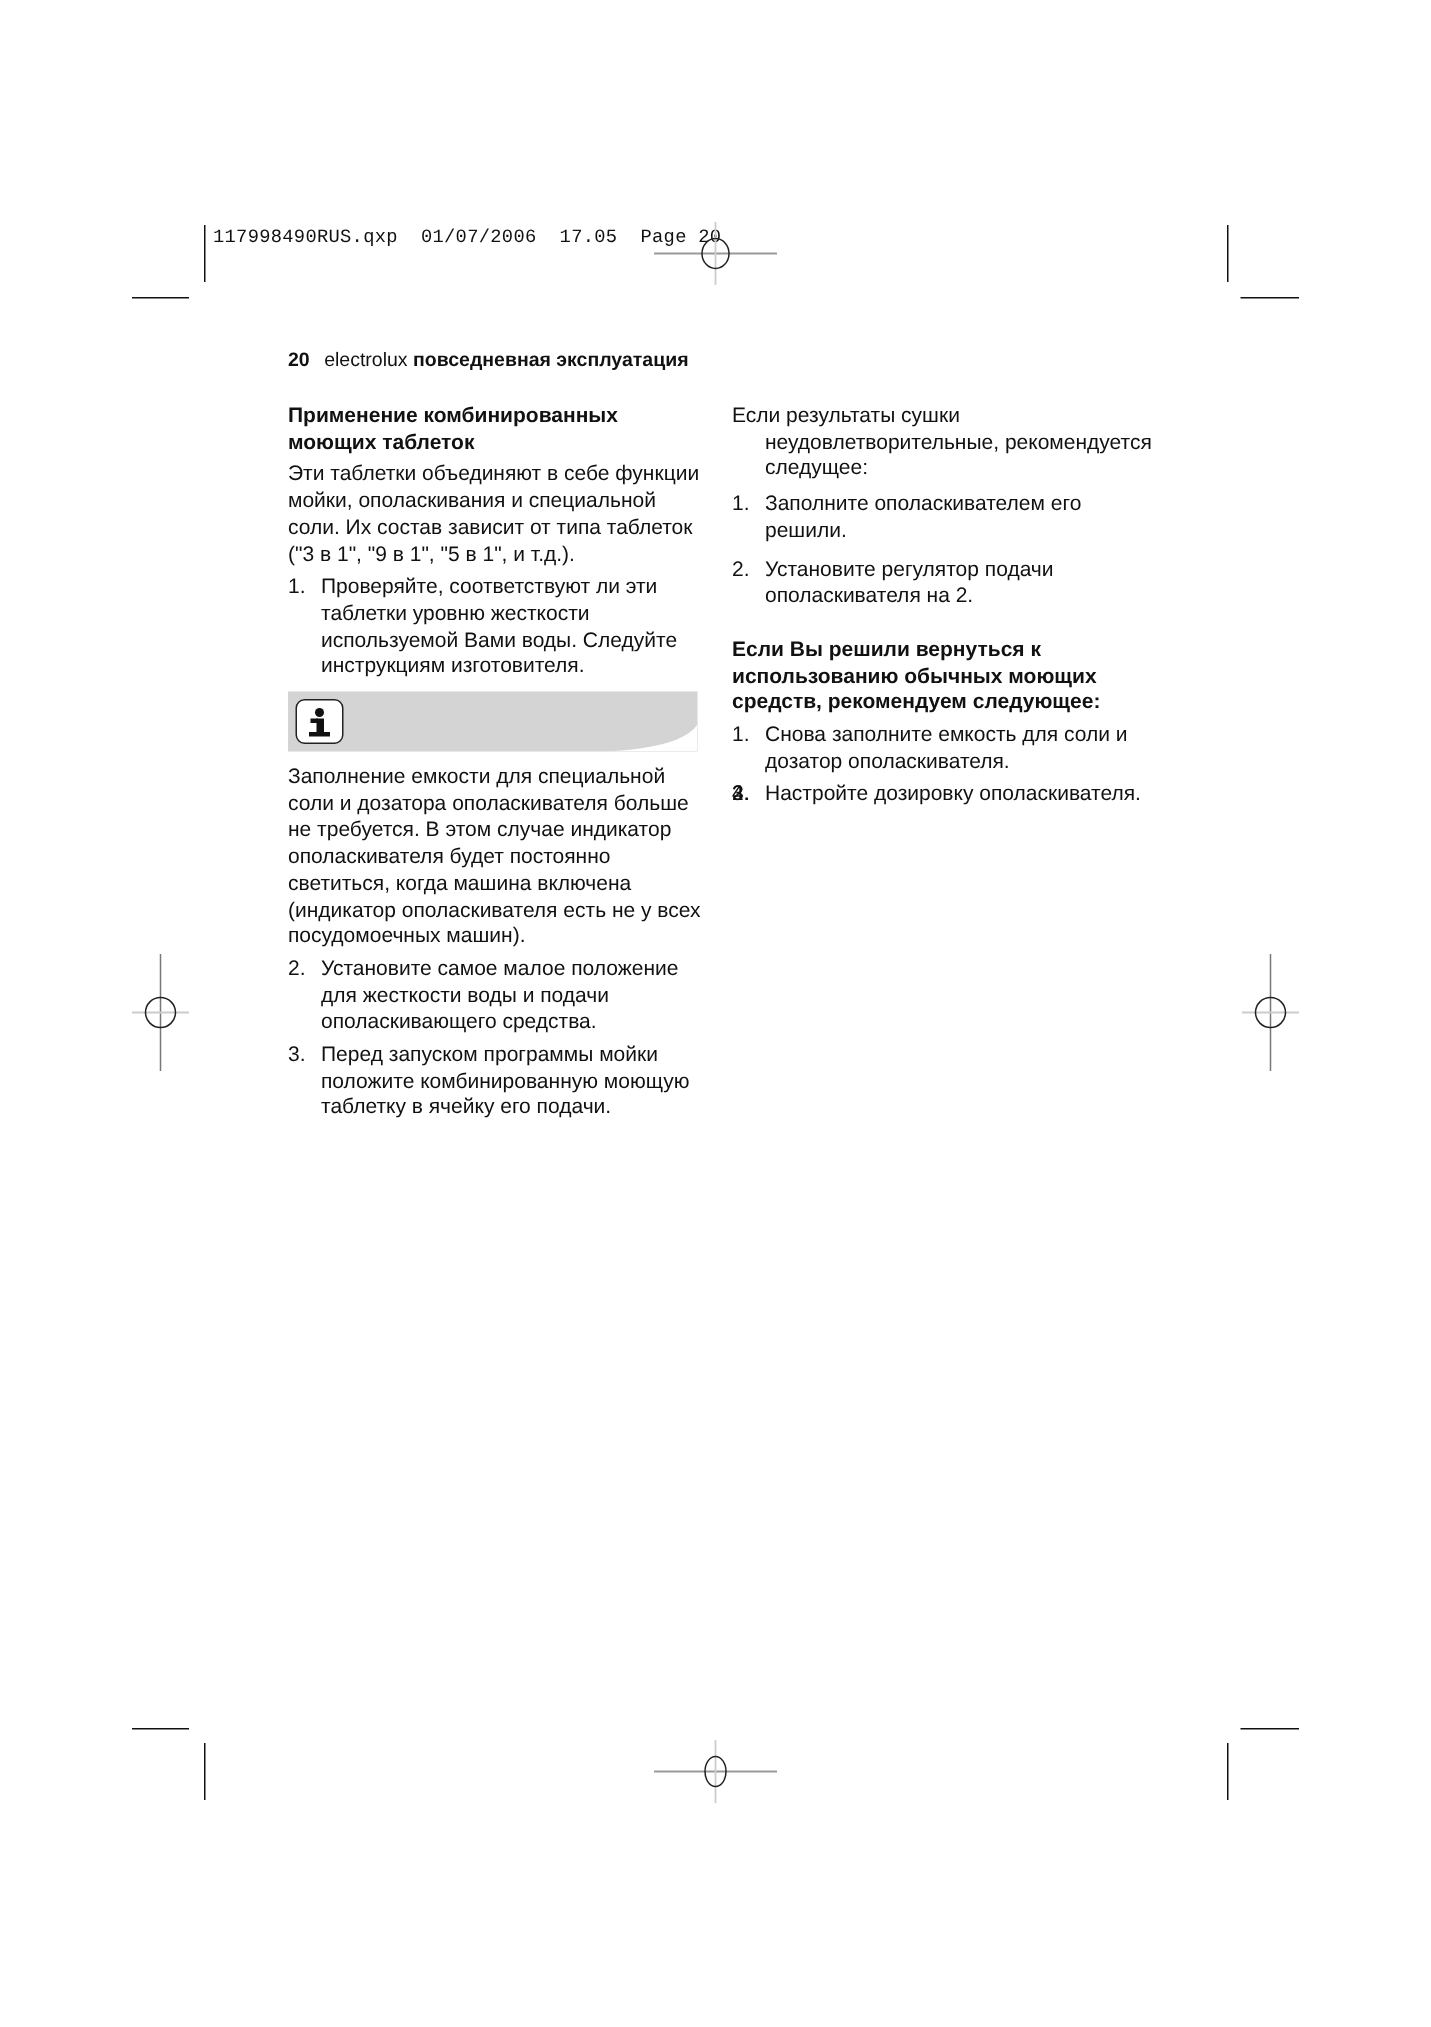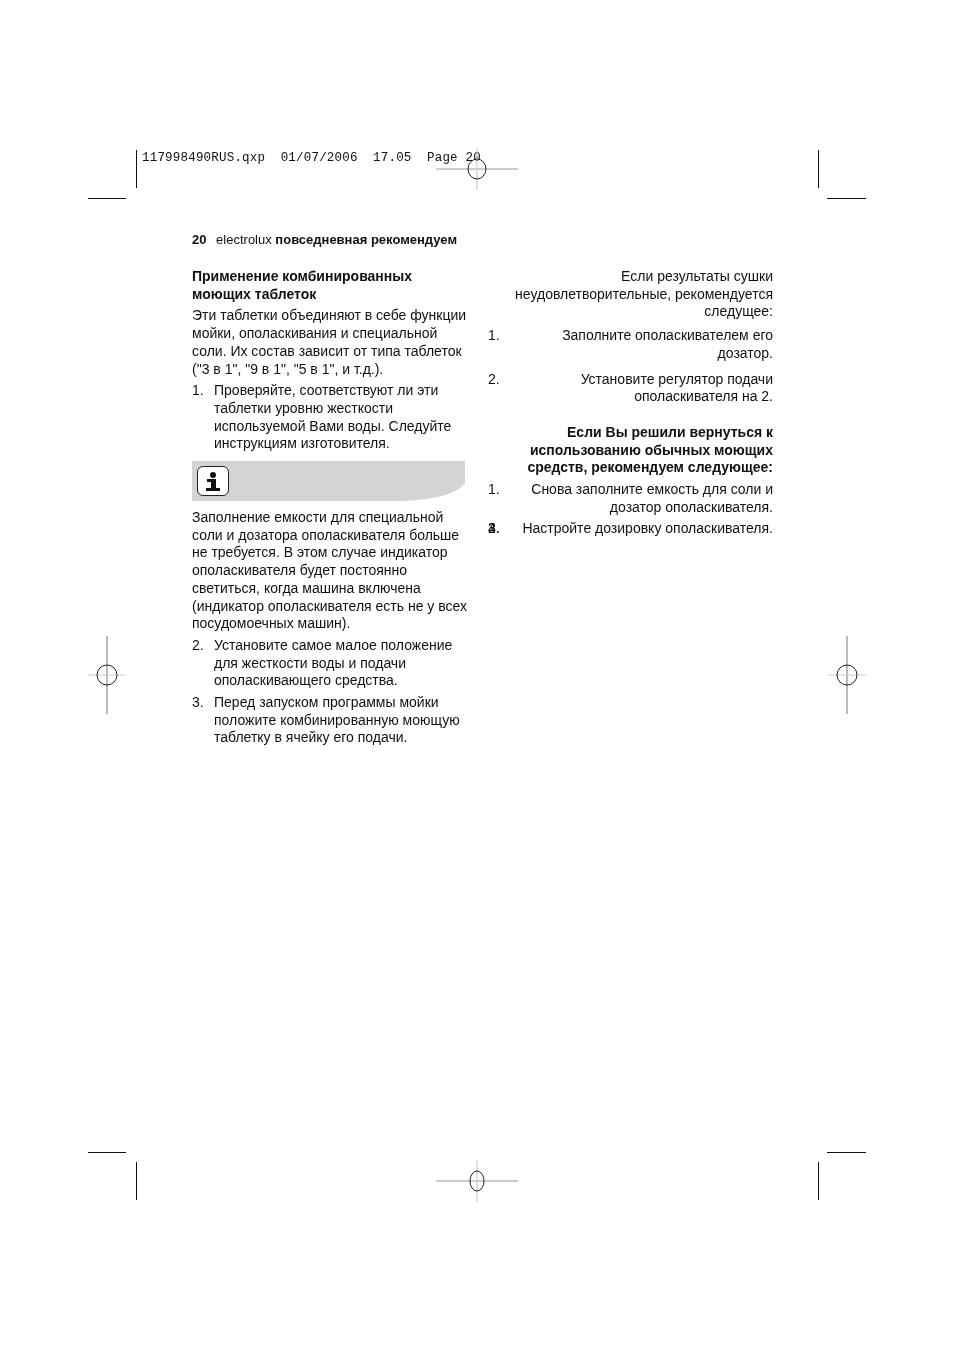--- a/index.html
+++ b/index.html
@@ -8,21 +8,21 @@
   .abs { position: absolute; }
   .slug { left: 142px; top: 151px; font-family: "Liberation Mono", monospace; font-size: 12.5px; letter-spacing: 0.2px; color: #111; white-space: pre; }
   .vline { position: absolute; width: 1px; background: #111; }
   .hline { position: absolute; height: 1px; background: #111; }
   .reg { position: absolute; }
   .running-head { left: 192px; top: 232px; font-size: 13px; white-space: nowrap; }
   .running-head .pg { font-weight: bold; margin-right: 6px; }
   .running-head .sec { font-weight: bold; }
   .col { position: absolute; font-size: 14px; line-height: 17.7px; }
   .col-left { left: 192px; top: 268px; width: 280px; }
-  .col-right { left: 488px; top: 268px; width: 285px; text-align: right; }
+  .col-right { left: 488px; top: 268px; width: 285px; }
   .h { font-weight: bold; margin: 0 0 4px 0; }
   .p { margin: 0 0 4px 0; }
   .hang { padding-left: 22px; text-indent: -22px; }
   ol.list { list-style: none; margin: 0; padding: 0; }
   ol.list li { position: relative; padding-left: 22px; margin: 0 0 4px 0; }
   ol.list li .num { position: absolute; left: 0; top: 0; }
   .infobar { position: relative; height: 40px; margin: 8px 0 8px 0; width: 273px;
              background: #d4d4d4; border-top-right-radius: 0 0; overflow: hidden; }
   .infobar svg.shape { position: absolute; left: 0; top: 0; }
   .info-icon { position: absolute; left: 5px; top: 5px; width: 32px; height: 30px;
@@ -64,21 +64,21 @@
 </svg>
 <svg class="reg" style="left:436px; top:1160px;" width="82" height="42" viewBox="0 0 82 42">
   <line x1="0" y1="21" x2="82" y2="21" stroke="#999" stroke-width="1.2"></line>
   <line x1="41" y1="0" x2="41" y2="42" stroke="#ccc" stroke-width="1.2"></line>
   <ellipse cx="41" cy="21" rx="7" ry="10" fill="none" stroke="#222" stroke-width="1"></ellipse>
 </svg>
 
 <div class="abs running-head">
   <span class="pg">20</span>
   <span>electrolux</span>
-  <span class="sec">повседневная рекомендуем</span>
+  <span class="sec">повседневная эксплуатация</span>
 </div>
 
 <div class="col col-left">
   <div class="h">Применение комбинированных моющих таблеток</div>
   <div class="p">Эти таблетки объединяют в себе функции мойки, ополаскивания и специальной соли. Их состав зависит от типа таблеток ("3 в 1", "9 в 1", "5 в 1", и т.д.).</div>
   <ol class="list">
     <li>
       <span class="num">1.</span>
       <span>Проверяйте, соответствуют ли эти таблетки уровню жесткости используемой Вами воды. Следуйте инструкциям изготовителя.</span>
     </li>
@@ -106,21 +106,21 @@
       <span>Перед запуском программы мойки положите комбинированную моющую таблетку в ячейку его подачи.</span>
     </li>
   </ol>
 </div>
 
 <div class="col col-right">
   <div class="p hang">Если результаты сушки неудовлетворительные, рекомендуется следущее:</div>
   <ol class="list" style="margin-top:6px;">
     <li style="margin-bottom:8px;">
       <span class="num">1.</span>
-      <span>Заполните ополаскивателем его дозатор.</span>
+      <span>Заполните ополаскивателем его решили.</span>
     </li>
     <li>
       <span class="num">2.</span>
       <span>Установите регулятор подачи ополаскивателя на 2.</span>
     </li>
   </ol>
   <div class="spacer"></div>
   <div class="h">Если Вы решили вернуться к использованию обычных моющих средств, рекомендуем следующее:</div>
   <ol class="list">
     <li>

